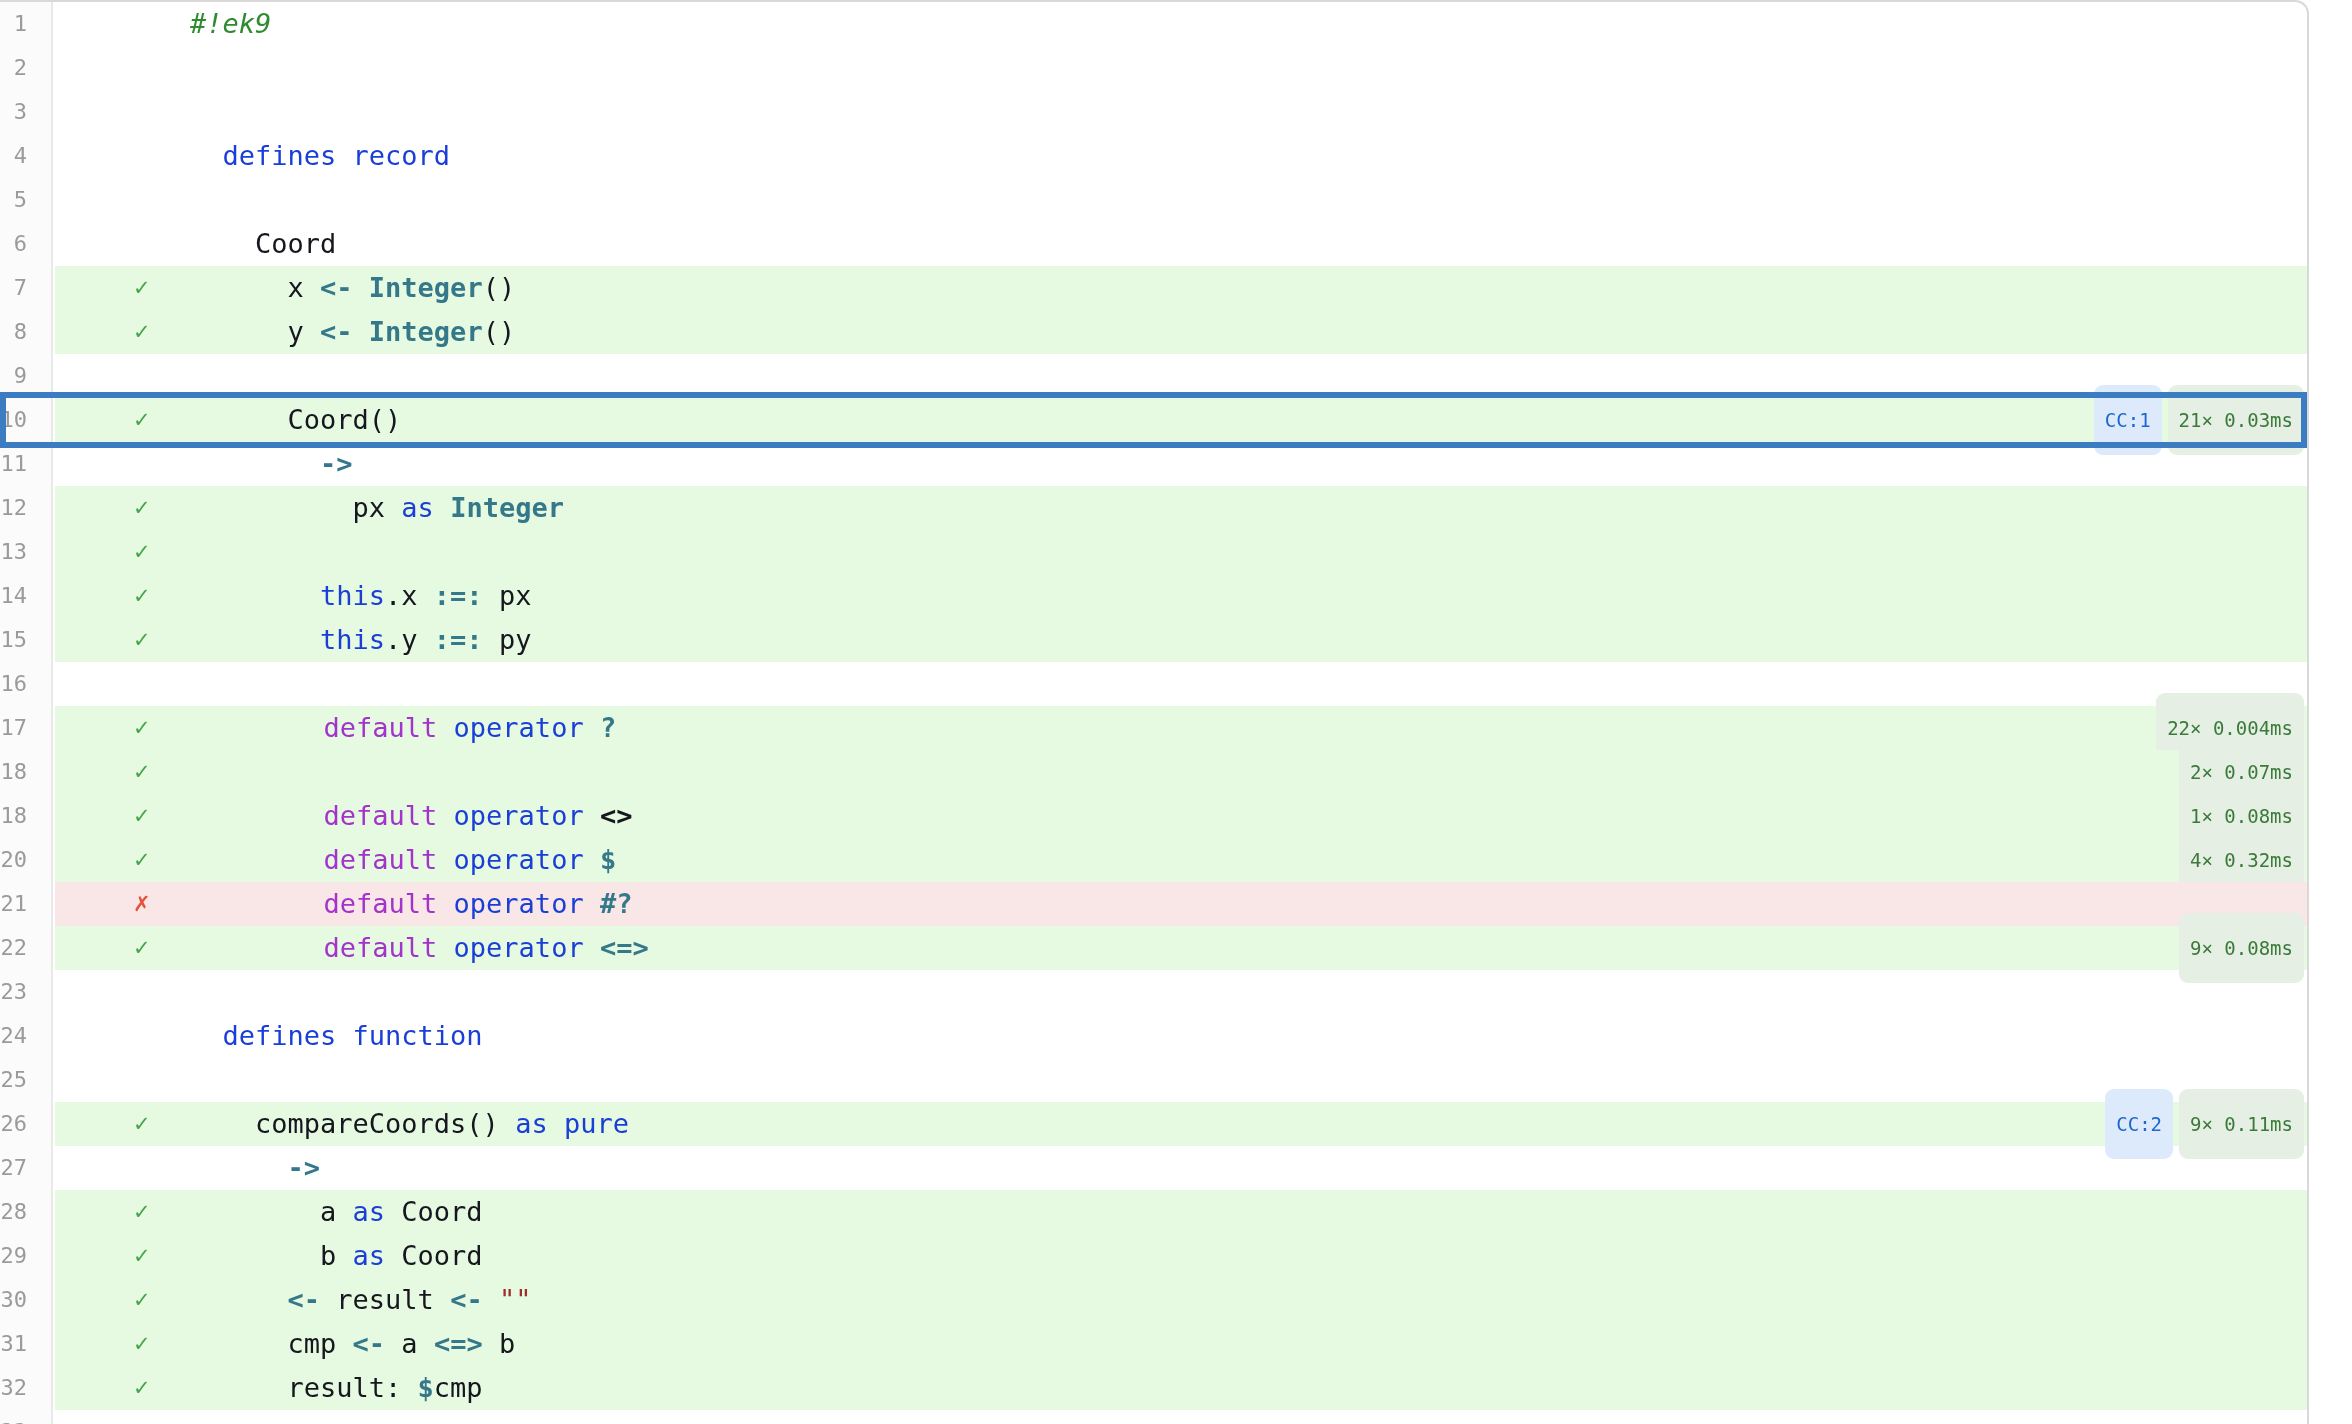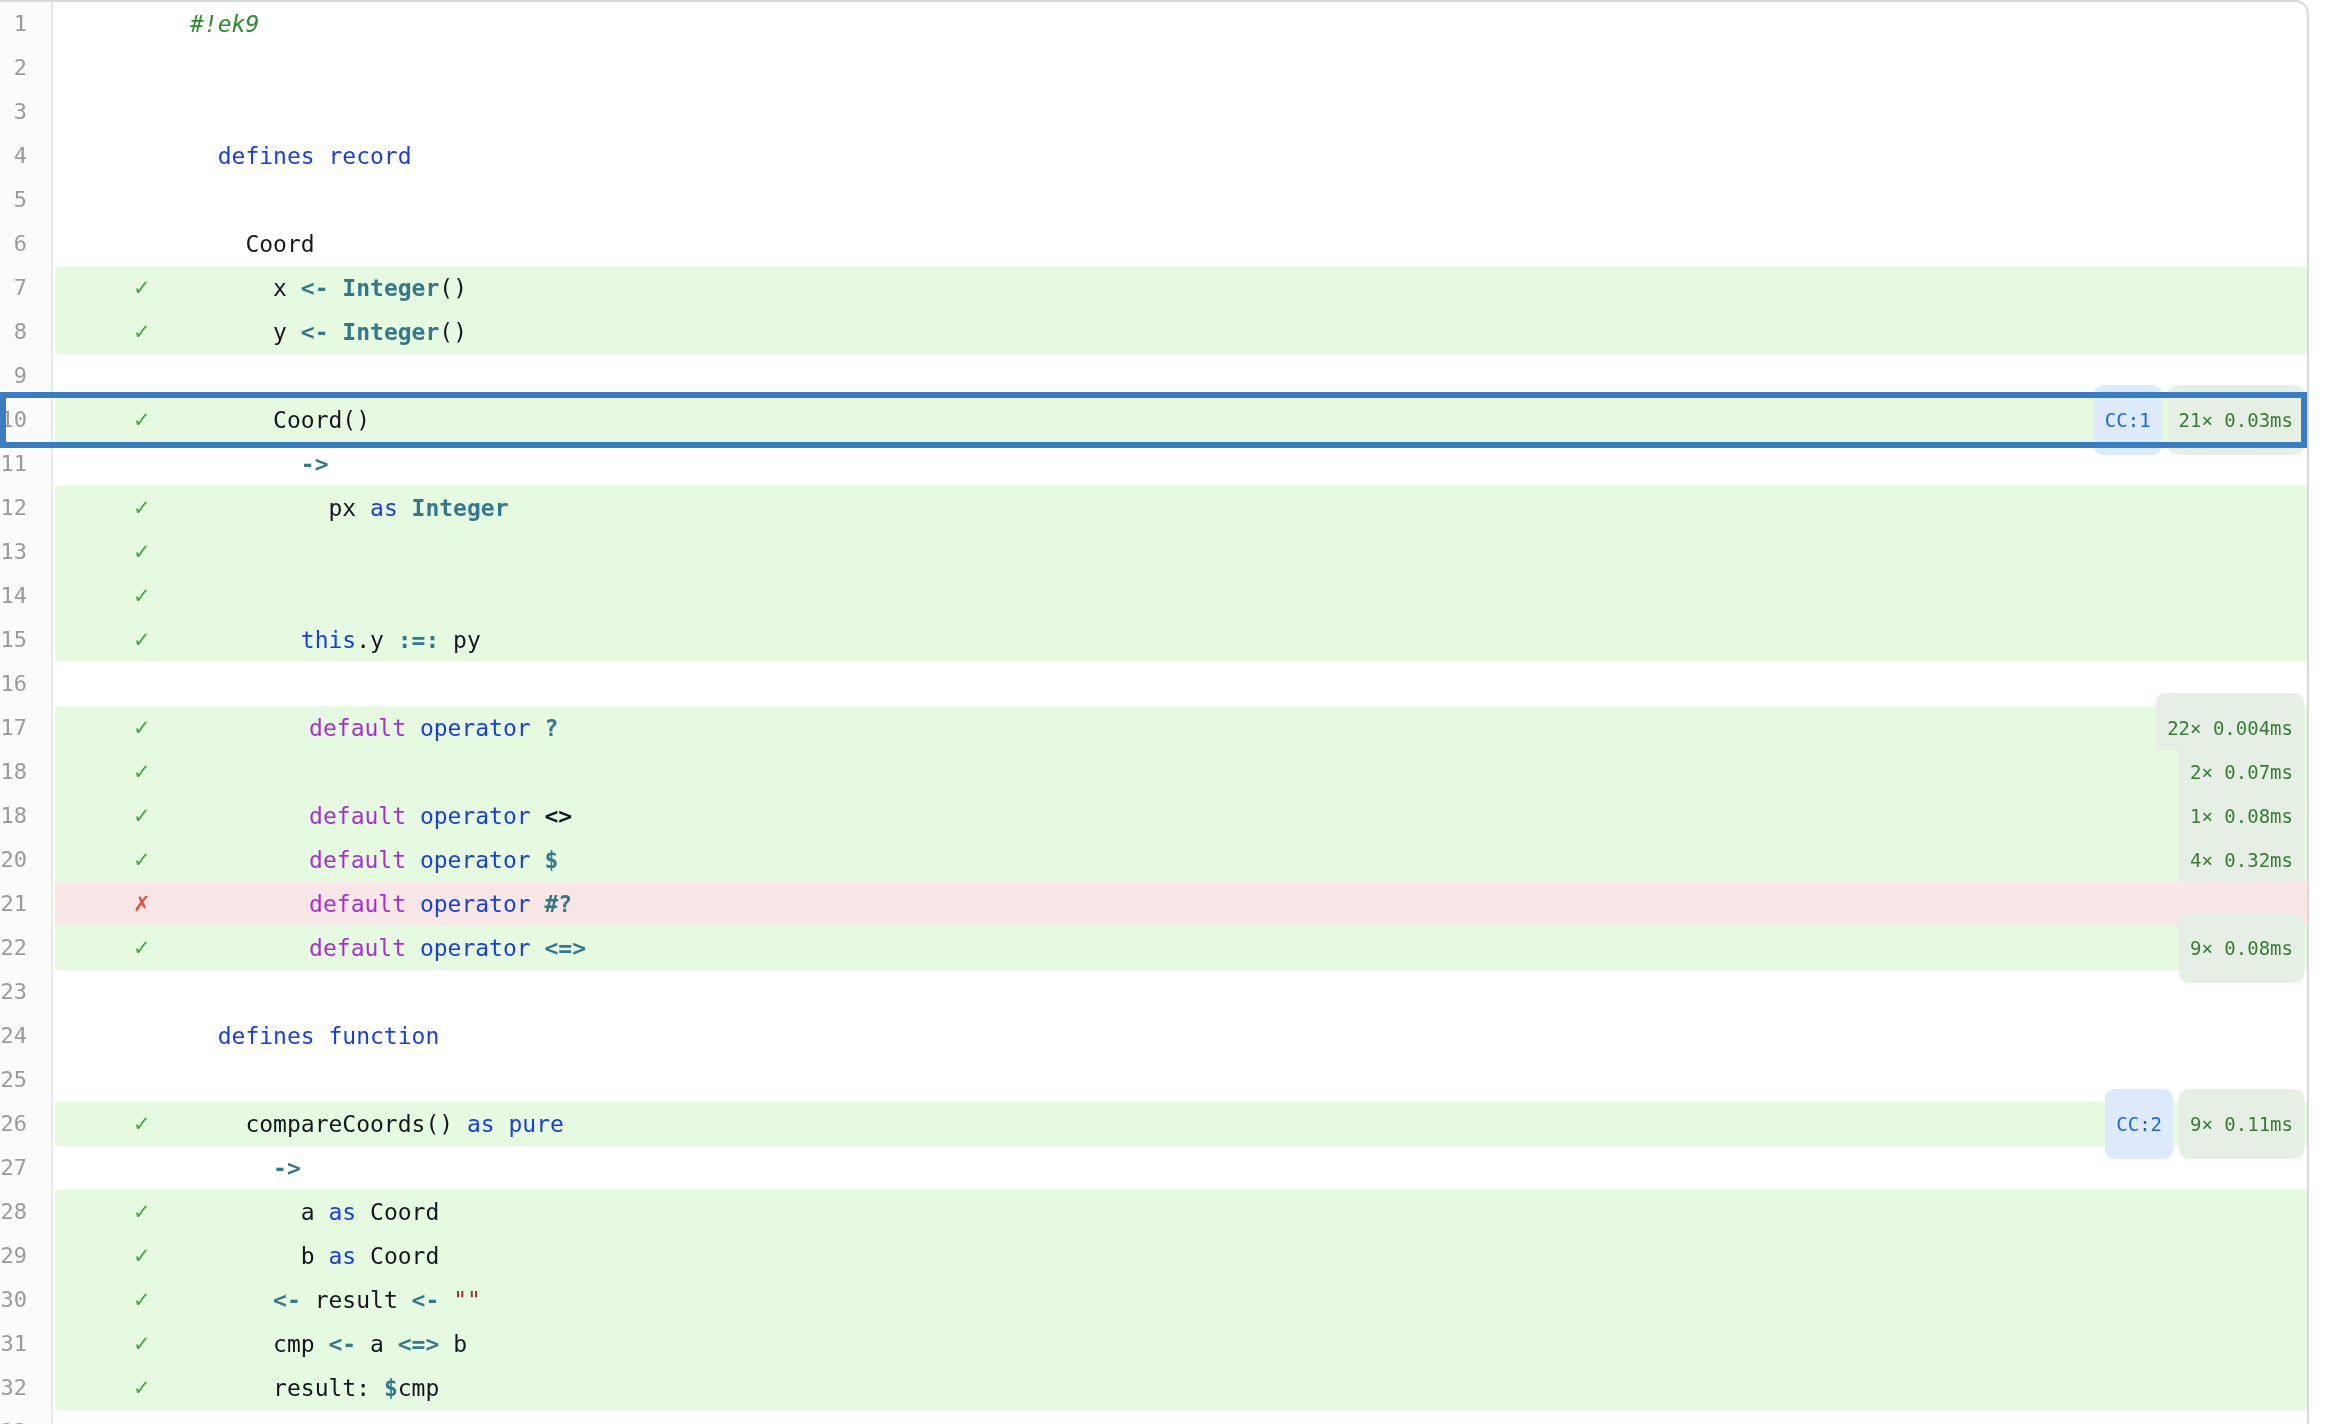--- a/index.html
+++ b/index.html
@@ -12,21 +12,21 @@
   .ln{position:absolute;left:0;top:0;width:53px;height:100%;box-sizing:border-box;
       background:#fbfbfb;border-right:2px solid #e9e9e9;color:#9a9a9a;
       font-size:22px;line-height:44px;text-align:right;padding-right:24px;}
   .bgfill{position:absolute;left:55px;right:0;top:0;height:100%;}
   .row.covered .bgfill{background:var(--covered-bg,#e6f9e1);}
   .row.uncovered .bgfill{background:var(--uncovered-bg,#f9e6e6);}
   .mark{position:absolute;left:133px;top:0;line-height:44px;font-size:21px;
         font-family:"DejaVu Sans",sans-serif;}
   .mark.check{color:var(--check,#47a347);}
   .mark.cross{color:var(--cross,#e2523d);font-style:italic;font-weight:bold;}
-  .code{position:absolute;left:190px;top:0;line-height:44px;font-size:23px;
+  .code{position:absolute;left:190px;top:0;line-height:44px;font-size:27px;
         white-space:pre;color:var(--plain,#16161e);}
   .code .kw{color:var(--kw,#1a3fd6);}
   .code .typ{color:var(--typ,#35788a);font-weight:bold;}
   .code .op{color:var(--typ,#35788a);font-weight:bold;}
   .code .opb{color:var(--plain,#16161e);font-weight:bold;}
   .code .def{color:var(--def,#a333cb);margin-left:36px;}
   .code .str{color:var(--str,#a02c2c);}
   .code .shebang{color:var(--shebang,#2f8b30);font-style:italic;}
   .badges{position:absolute;right:3px;top:5px;height:34px;display:flex;gap:6px;align-items:center;}
   .badge{height:34px;line-height:34px;border-radius:9px;font-size:19px;padding:18px 11px;
@@ -166,20 +166,21 @@
     <span class="mark check">✓</span>
     <div class="badges">
       
       
     </div>
   </div>
       <div class="row covered">
     <div class="ln">14</div>
     <div class="bgfill"></div>
     <span class="mark check">✓</span>
+    <div class="code">        <span class="kw">this</span><span class="plain">.x </span><span class="op">:=: </span><span class="plain">px</span></div>
     <div class="badges">
       
       
     </div>
   </div>
       <div class="row covered">
     <div class="ln">15</div>
     <div class="bgfill"></div>
     <span class="mark check">✓</span>
     <div class="code">        <span class="kw">this</span><span class="plain">.y </span><span class="op">:=: </span><span class="plain">py</span></div>

